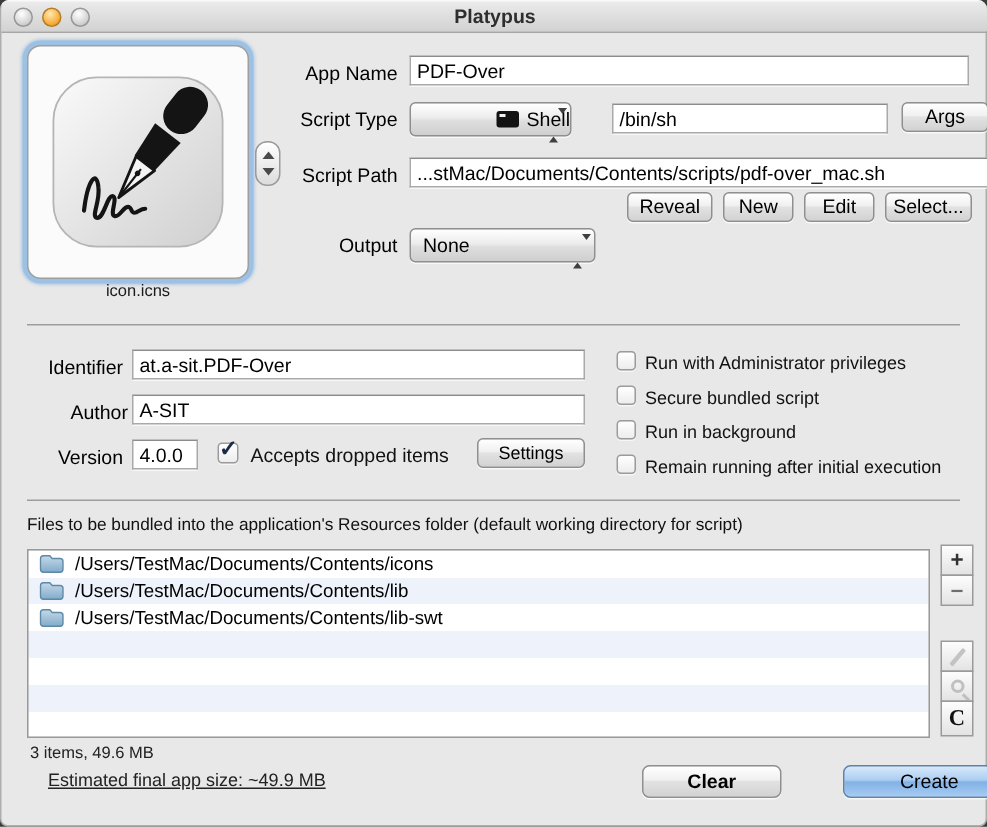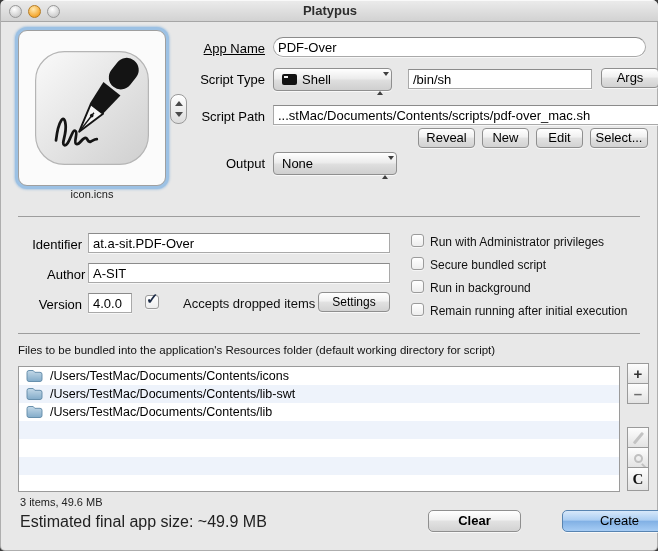--- a/index.html
+++ b/index.html
@@ -91,21 +91,21 @@
     background:linear-gradient(#fdfdfd,#e3e3e3); border:1px solid #9a9a9a;
     text-align:center; font-size:15px; font-weight:bold; color:#333; line-height:19px;
   }
   .side-btn.disabled { color:#c3c3c3; }
   .pencil-glyph { display:inline-block; width:2.5px; height:14px; background:#c3c3c3; transform:rotate(40deg); margin-top:3px; border-radius:1px; }
   .mag-glyph { position:relative; display:inline-block; width:9px; height:9px; border:2px solid #c0c0c0; border-radius:50%; margin-top:3px; }
   .mag-glyph::after { content:""; position:absolute; left:7px; top:7px; width:2px; height:6px; background:#c0c0c0; transform:rotate(-45deg); }
   .c-glyph { font-family:"Liberation Serif", serif; font-weight:bold; font-size:15px; color:#111; }
 
   .status-line   { position:absolute; left:20px; top:496px; font-size:11px; color:#222; }
-  .estimate-line { position:absolute; left:20px; top:513px; font-size:16px; color:#222; }
+  .estimate-line { position:absolute; left:32px; top:513px; font-size:12px; color:#222;text-decoration:underline; }
 
   .btn.clear { left:428px; top:510px; width:93px; height:22px; line-height:20px; border-radius:5px;font-weight:bold; }
   .btn.create {
     left:562px; top:510px; width:115px; height:22px; line-height:20px; border-radius:5px;
     background:linear-gradient(#d7e8fa,#accef2 45%,#82b1e5 52%,#a6ccf4);
     border:1px solid #58籃;
     border:1px solid #5884b1;
   }
 </style>
 </head>
@@ -138,25 +138,25 @@
       </g>
       <path d="M20 80 c2 -17 7 -23 8 -13 c1 8 -4 16 -1 17 c4 1 6 -13 9 -12 c3 1 -2 10 1 11 c3 1 5 -6 8 -5 c2 1 1 4 4 3 c2 -1 3 -2 5 -2" fill="none" stroke="#141414" stroke-width="2.3" stroke-linecap="round"></path>
     </svg>
   </div>
   <div class="icon-caption">icon.icns</div>
   <div class="stepper">
     <span class="tri-up"></span>
     <span class="tri-dn"></span>
   </div>
 
-  <div class="label" style="left:185px; top:41px; width:80px;text-decoration:underline;">App Name</div>
-  <div class="tf" style="left:273px; top:37px; width:373px;border-radius:10px;">PDF-Over</div>
+  <div class="label" style="left:185px; top:41px; width:80px;">App Name</div>
+  <div class="tf" style="left:273px; top:37px; width:373px;">PDF-Over</div>
 
   <div class="label" style="left:185px; top:72px; width:80px;">Script Type</div>
-  <div class="popup" style="left:273px; top:68px; width:119px;">
+  <div class="popup" style="left:273px; top:68px; width:108px;text-align:right;">
     <span class="term-icon"></span><span>Shell</span>
     <span class="arrows"><span class="tri-up"></span><span class="tri-dn"></span></span>
   </div>
   <div class="tf" style="left:408px; top:69px; width:184px;">/bin/sh</div>
   <div class="btn" style="left:601px; top:68px; width:58px;">Args</div>
 
   <div class="label" style="left:185px; top:109px; width:80px;">Script Path</div>
   <div class="tf" style="left:273px; top:105px; width:449px;">...stMac/Documents/Contents/scripts/pdf-over_mac.sh</div>
 
   <div class="btn" style="left:418px; top:128px; width:57px;">Reveal</div>
@@ -177,21 +177,21 @@
 
   <div class="label" style="left:0px; top:267px; width:82px;padding-left:47px;">Author</div>
   <div class="tf" style="left:88px; top:263px; width:302px;">A-SIT</div>
 
   <div class="label" style="left:0px; top:297px; width:82px;">Version</div>
   <div class="tf" style="left:88px; top:293px; width:44px;">4.0.0</div>
 
   <span class="checkbox" style="left:145px; top:295px; width:14px; height:14px;">
     <span class="mark">✓</span>
   </span>
-  <span class="cb-label" style="left:183px; top:296px; font-size:13px;">Accepts dropped items</span>
+  <span class="cb-label" style="left:167px; top:296px; font-size:13px;">Accepts dropped items</span>
   <div class="btn" style="left:318px; top:292px; width:72px; font-size:12px;">Settings</div>
 
   <span class="checkbox" style="left:411px; top:234px;"></span>
   <span class="cb-label" style="left:430px; top:235px;">Run with Administrator privileges</span>
 
   <span class="checkbox" style="left:411px; top:257px;"></span>
   <span class="cb-label" style="left:430px; top:258px;">Secure bundled script</span>
 
   <span class="checkbox" style="left:411px; top:280px;"></span>
   <span class="cb-label" style="left:430px; top:281px;">Run in background</span>
@@ -217,27 +217,27 @@
     <div class="filerow">
       <svg width="17" height="14" viewBox="0 0 17 14">
           <use href="#folder-shape" fill="url(#foldergrad)" stroke="#5d88a6" stroke-width="0.9"></use>
         </svg>
       <span>/Users/TestMac/Documents/Contents/icons</span>
     </div>
     <div class="filerow">
       <svg width="17" height="14" viewBox="0 0 17 14">
           <use href="#folder-shape" fill="url(#foldergrad)" stroke="#5d88a6" stroke-width="0.9"></use>
         </svg>
-      <span>/Users/TestMac/Documents/Contents/lib-swt</span>
+      <span>/Users/TestMac/Documents/Contents/lib</span>
     </div>
     <div class="filerow">
       <svg width="17" height="14" viewBox="0 0 17 14">
           <use href="#folder-shape" fill="url(#foldergrad)" stroke="#5d88a6" stroke-width="0.9"></use>
         </svg>
-      <span>/Users/TestMac/Documents/Contents/lib</span>
+      <span>/Users/TestMac/Documents/Contents/lib-swt</span>
     </div>
   </div>
 
   <div class="side-btn" style="top:363px;">+</div>
   <div class="side-btn" style="top:383px; color:#6e6e6e;">–</div>
   <div class="side-btn disabled" style="top:427px;"><span class="pencil-glyph"></span></div>
   <div class="side-btn disabled" style="top:447px;"><span class="mag-glyph"></span></div>
   <div class="side-btn" style="top:467px; height:24px; line-height:22px;"><span class="c-glyph">C</span></div>
 
   <div class="status-line">3 items, 49.6 MB</div>

